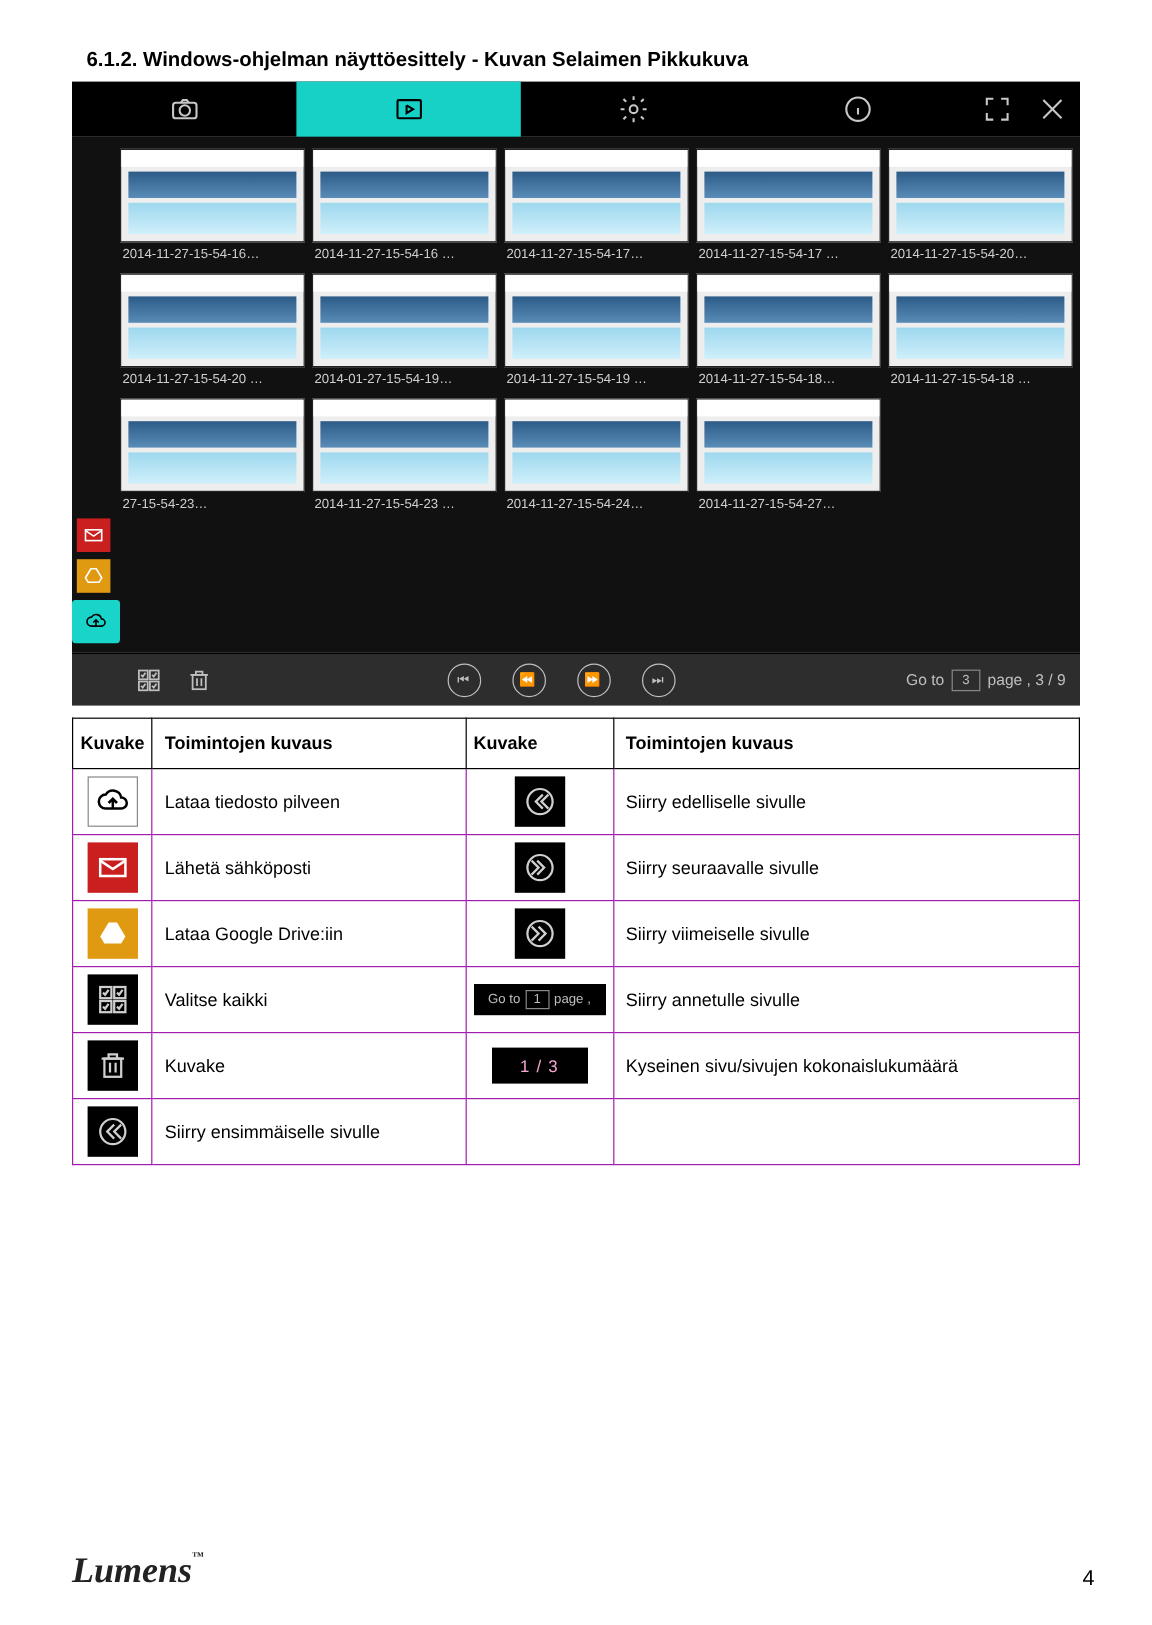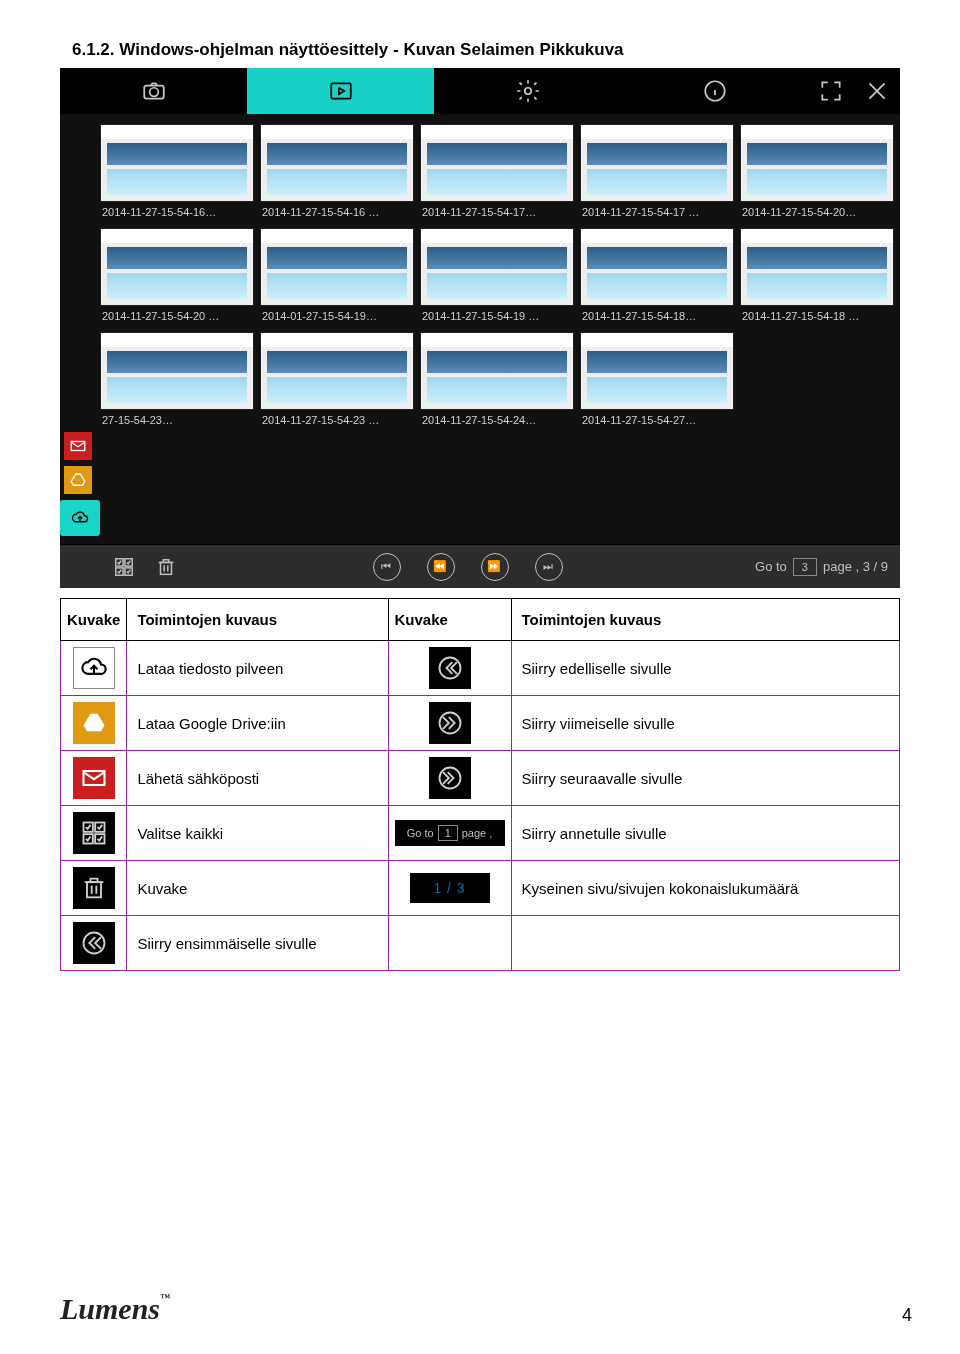--- a/index.html
+++ b/index.html
@@ -69,21 +69,21 @@
   .icon-cell{ width:62px; text-align:center; padding:6px !important; background:#fff;}
   .icon-cell .ibox{ width:42px; height:42px; margin:auto; display:flex; align-items:center; justify-content:center; }
   .ibox svg{ width:28px; height:28px; }
   .ibox.blackbg{ background:#000; }
   .ibox.blackbg svg *{ stroke:#cfcfcf; fill:none; stroke-width:1.6; }
   .ibox.whitebg{ background:#fff; border:1px solid #888; }
   .ibox.whitebg svg *{ stroke:#000; fill:none; stroke-width:1.8; }
   .ibox.redbg{ background:#c91f1f; }
   .ibox.redbg svg *{ stroke:#fff; fill:none; stroke-width:1.8; }
   .ibox.orangebg{ background:#e09a12; }
-  .ibox.imgcell{ background:#000; color:#0369a1; font-size:14px; width:80px; height:30px; font-family:Arial; letter-spacing:1px; }
+  .ibox.imgcell{ background:#000; color:#f9a8d4; font-size:14px; width:80px; height:30px; font-family:Arial; letter-spacing:1px; }
   .gotoimg{ background:#000; color:#bfbfbf; font-size:11px; height:26px; width:110px; display:flex; align-items:center; gap:4px; justify-content:center; margin:auto; }
   .gotoimg .box{ border:1px solid #888; padding:0 6px; height:16px; line-height:15px; }
 
   
   .page-footer{ position:absolute; bottom:28px; left:60px; right:48px; display:flex; justify-content:space-between; align-items:flex-end; }
   .logo{ font-family:Georgia,'Times New Roman',serif; font-style:italic; font-size:30px; font-weight:bold; color:#222; }
   .logo .tm{ font-size:10px; vertical-align:top; font-style:normal; }
   .pagenum{ font-size:18px; }
 </style>
 </head>
@@ -293,57 +293,57 @@
               <circle cx="12" cy="12" r="9"></circle>
               <path d="M14 7l-5 5 5 5M10 7l-5 5 5 5" transform="translate(4,0)"></path>
             </svg>
           </div>
         </td>
     <td>Siirry edelliselle sivulle</td>
   </tr>
 
   <tr>
     <td class="icon-cell">
+          <div class="ibox redbg">
+            <svg viewBox="0 0 24 24">
+              <rect x="3" y="6" width="18" height="12"></rect>
+              <path d="M3 7l9 6 9-6"></path>
+            </svg>
+          </div>
+        </td>
+    <td>Lähetä sähköposti</td>
+    <td class="icon-cell">
+          <div class="ibox blackbg">
+            <svg viewBox="0 0 24 24">
+              <circle cx="12" cy="12" r="9"></circle>
+              <path d="M10 7l5 5-5 5M14 7l5 5-5 5" transform="translate(-4,0)"></path>
+            </svg>
+          </div>
+        </td>
+    <td>Siirry seuraavalle sivulle</td>
+  </tr>
+
+  <tr>
+    <td class="icon-cell">
           <div class="ibox orangebg">
             <svg viewBox="0 0 24 24">
               <path d="M9 4h6l6 10-3 5H6l-3-5z" fill="#fff" stroke="none"></path>
             </svg>
           </div>
         </td>
     <td>Lataa Google Drive:iin</td>
     <td class="icon-cell">
           <div class="ibox blackbg">
             <svg viewBox="0 0 24 24">
               <circle cx="12" cy="12" r="9"></circle>
               <path d="M8 7l5 5-5 5M13 7l5 5-5 5" transform="translate(-2,0)"></path>
             </svg>
           </div>
         </td>
     <td>Siirry viimeiselle sivulle</td>
-  </tr>
-
-  <tr>
-    <td class="icon-cell">
-          <div class="ibox redbg">
-            <svg viewBox="0 0 24 24">
-              <rect x="3" y="6" width="18" height="12"></rect>
-              <path d="M3 7l9 6 9-6"></path>
-            </svg>
-          </div>
-        </td>
-    <td>Lähetä sähköposti</td>
-    <td class="icon-cell">
-          <div class="ibox blackbg">
-            <svg viewBox="0 0 24 24">
-              <circle cx="12" cy="12" r="9"></circle>
-              <path d="M10 7l5 5-5 5M14 7l5 5-5 5" transform="translate(-4,0)"></path>
-            </svg>
-          </div>
-        </td>
-    <td>Siirry seuraavalle sivulle</td>
   </tr>
 
   <tr>
     <td class="icon-cell">
           <div class="ibox blackbg">
             <svg viewBox="0 0 24 24">
               <rect x="3" y="3" width="8" height="8"></rect>
               <rect x="13" y="3" width="8" height="8"></rect>
               <rect x="3" y="13" width="8" height="8"></rect>
               <rect x="13" y="13" width="8" height="8"></rect>

